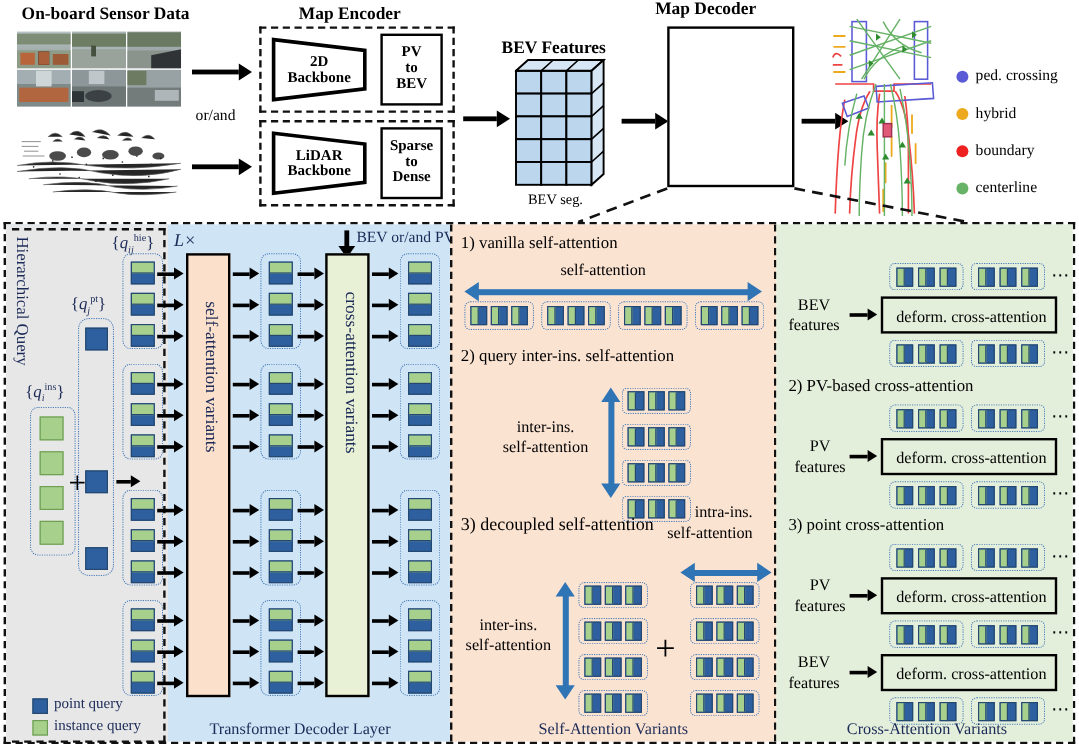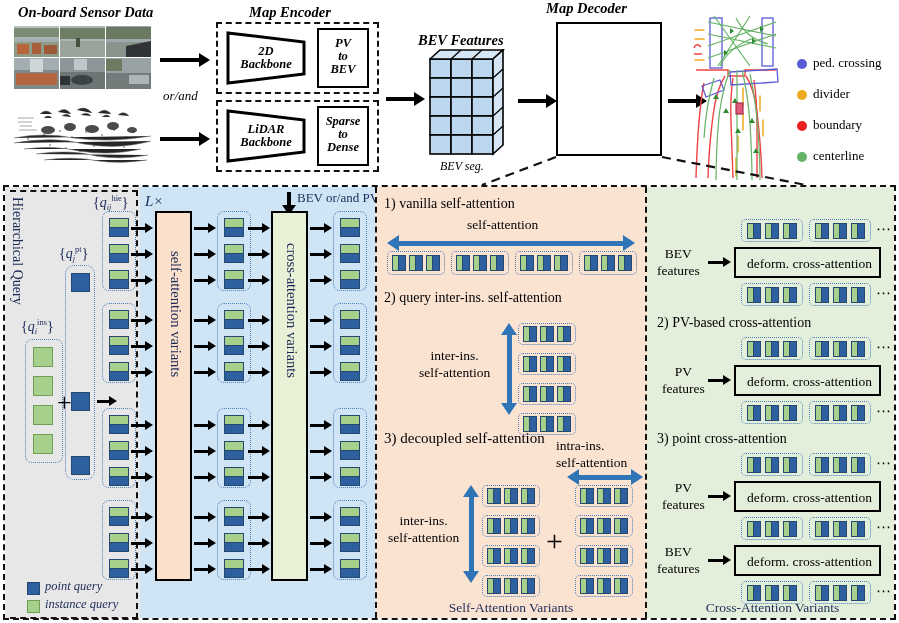--- a/index.html
+++ b/index.html
@@ -1,18 +1,18 @@
 <!DOCTYPE html>
 <html><head>
 <meta charset="utf-8">
 <style>
   html,body{margin:0;padding:0;background:#fff;}
   body{font-family:"Liberation Serif", serif;}
   #root{position:relative;width:899px;height:623px;overflow:hidden;background:#fff;}
-  .abs{position:absolute;font-style:italic;}
+  .abs{position:absolute;}
 
   
   .title-top{font-family:"Liberation Serif",serif;font-weight:bold;font-size:14.5px;color:#000;white-space:nowrap;}
   .dashbox{border:2px dashed #111;box-sizing:border-box;}
   .solidbox{border:2.4px solid #000;box-sizing:border-box;background:#fff;}
   .boxlabel{font-weight:bold;font-size:12.5px;line-height:13px;text-align:center;}
 
   .trapz{position:absolute;}
   .camimg{position:absolute;overflow:hidden;}
 
@@ -311,21 +311,21 @@
           <polygon points="66,140 69,145 63,145"></polygon>
       </g>
       <rect x="46" y="95" width="7" height="11" fill="#e05a78" stroke="#a03050" stroke-width="1.2"></rect>
     </svg>
   </div>
 
   <div class="legend-row" style="left:797px;top:55px;">
     <span class="legend-dot" style="background:#5a5ad6;"></span><span>ped. crossing</span>
   </div>
   <div class="legend-row" style="left:797px;top:86px;">
-    <span class="legend-dot" style="background:#edaa1e;"></span><span>divider</span>
+    <span class="legend-dot" style="background:#edaa1e;"></span><span>hybrid</span>
   </div>
   <div class="legend-row" style="left:797px;top:117px;">
     <span class="legend-dot" style="background:#ee2020;"></span><span>boundary</span>
   </div>
   <div class="legend-row" style="left:797px;top:148px;">
     <span class="legend-dot" style="background:#66b266;"></span><span>centerline</span>
   </div>
 
   <div class="abs" style="left:480px;top:155px;width:330px;height:32px;">
     <svg width="330" height="32" viewBox="0 0 330 32">
@@ -712,20 +712,21 @@
 
     <div class="abs" style="left:22px;top:392px;font-size:12.5px;color:#1b2a57;white-space:nowrap;">
       <span class="abs" style="left:0;top:3px;width:11px;height:11px;background:#2e5f9e;border:1px solid #24486f;"></span>
       <span class="abs" style="left:18px;top:0;">point query</span>
     </div>
     <div class="abs" style="left:22px;top:410px;font-size:12.5px;color:#1b2a57;white-space:nowrap;">
       <span class="abs" style="left:0;top:3px;width:11px;height:11px;background:#a8d08d;border:1px solid #6f9f55;"></span>
       <span class="abs" style="left:18px;top:0;">instance query</span>
     </div>
 
+    <div class="panel-title" style="left:120px;width:250px;">Transformer Decoder Layer</div>
 
     <div class="panel" style="left:370px;width:272px;background:#fbe3d2;border-left:2.5px dashed #111;border-right:2.5px dashed #111;"></div>
 
     <div class="txt" style="left:379px;top:9px;font-size:14px;">
       <span>1)</span>
       <span>vanilla self-attention</span>
     </div>
     <div class="txt" style="left:462px;top:30px;font-size:13.5px;">self-attention</div>
     <div class="dbl-h" style="left:382px;top:56px;width:248px;">
       <div class="s" style="left:11px;right:11px;"></div>
@@ -828,21 +829,21 @@
         <i></i>
       </div>
     <div class="vtok" style="left:552px;top:229px;width:14px;height:16px;">
         <i></i>
       </div>
 
     <div class="txt" style="left:379px;top:243px;font-size:15px;">
       <span>3)</span>
       <span>decoupled self-attention</span>
     </div>
-    <div class="txt" style="left:551px;top:250px;font-size:13.5px;text-align:left;line-height:17px;font-family:Liberation Serif, serif;">intra-ins.<br>self-attention</div>
+    <div class="txt" style="left:551px;top:231px;font-size:13.5px;text-align:right;line-height:17px;font-family:Liberation Serif, serif;">intra-ins.<br>self-attention</div>
     <div class="dbl-h" style="left:562px;top:290px;width:76px;">
       <div class="s" style="left:11px;right:11px;"></div>
         <div class="hl"></div>
         <div class="hr"></div>
     </div>
 
     <div class="txt" style="left:383px;top:325px;font-size:13.5px;text-align:center;line-height:17px;">inter-ins.<br>self-attention</div>
     <div class="dbl-v" style="left:466px;top:298px;height:98px;">
       <div class="s" style="top:10px;bottom:10px;"></div>
         <div class="ht"></div>

